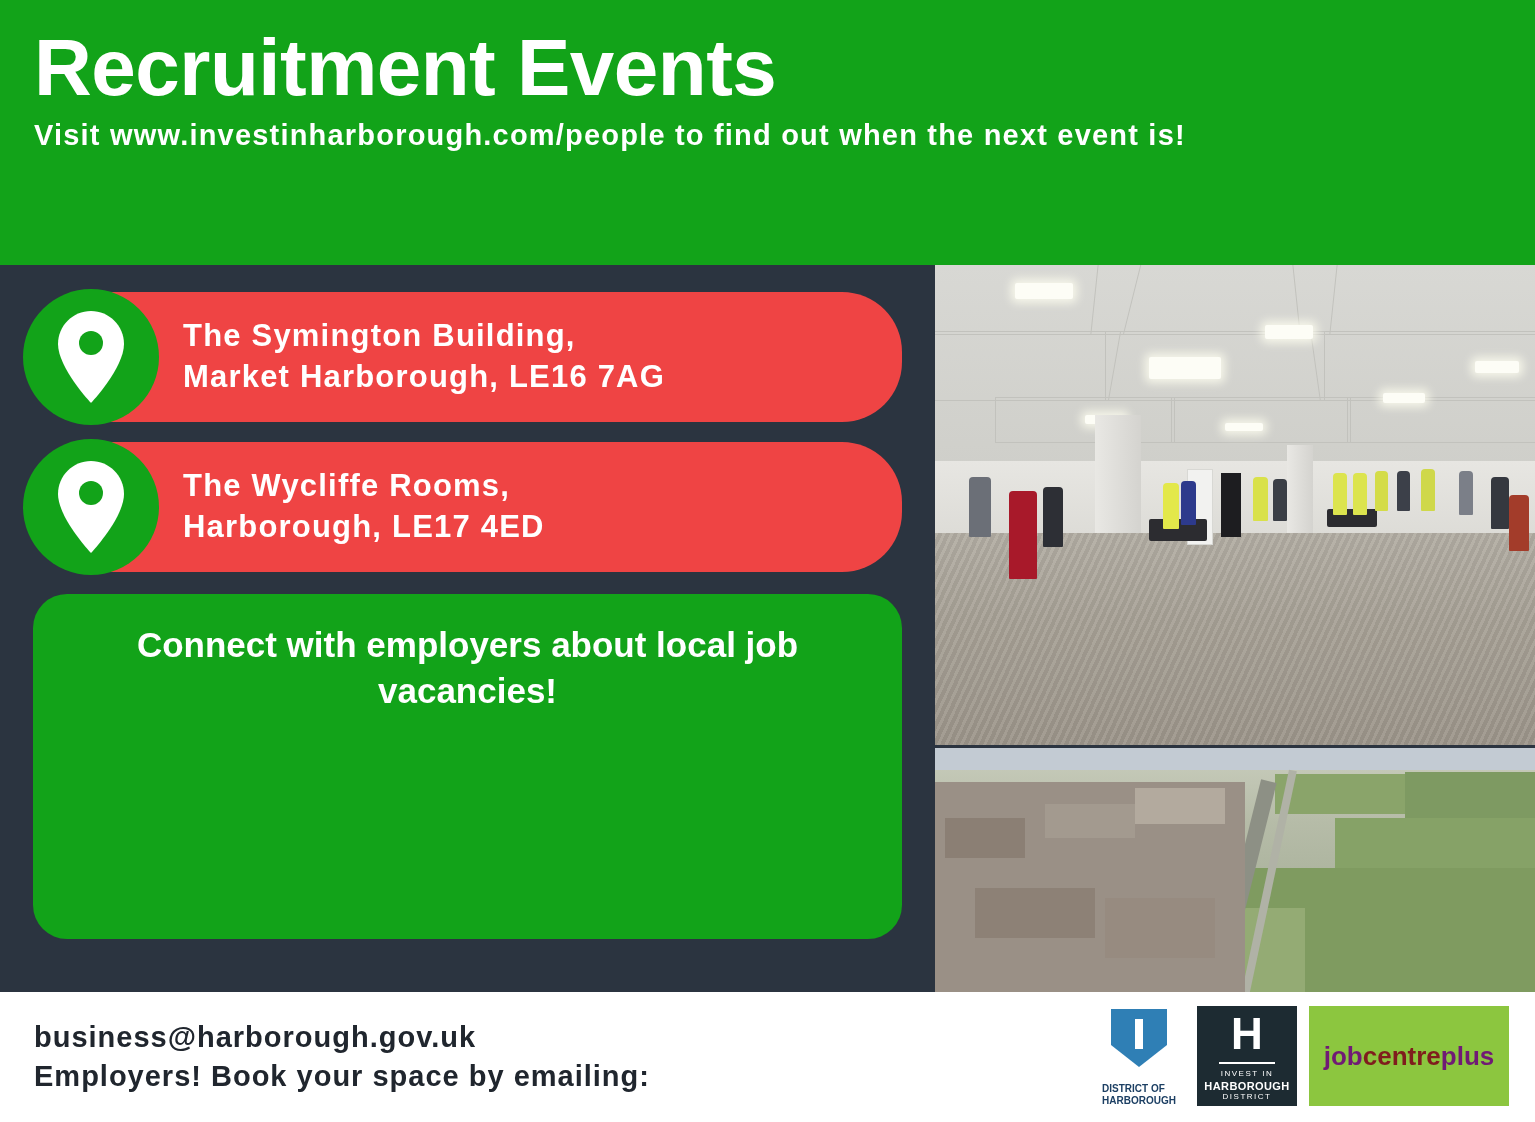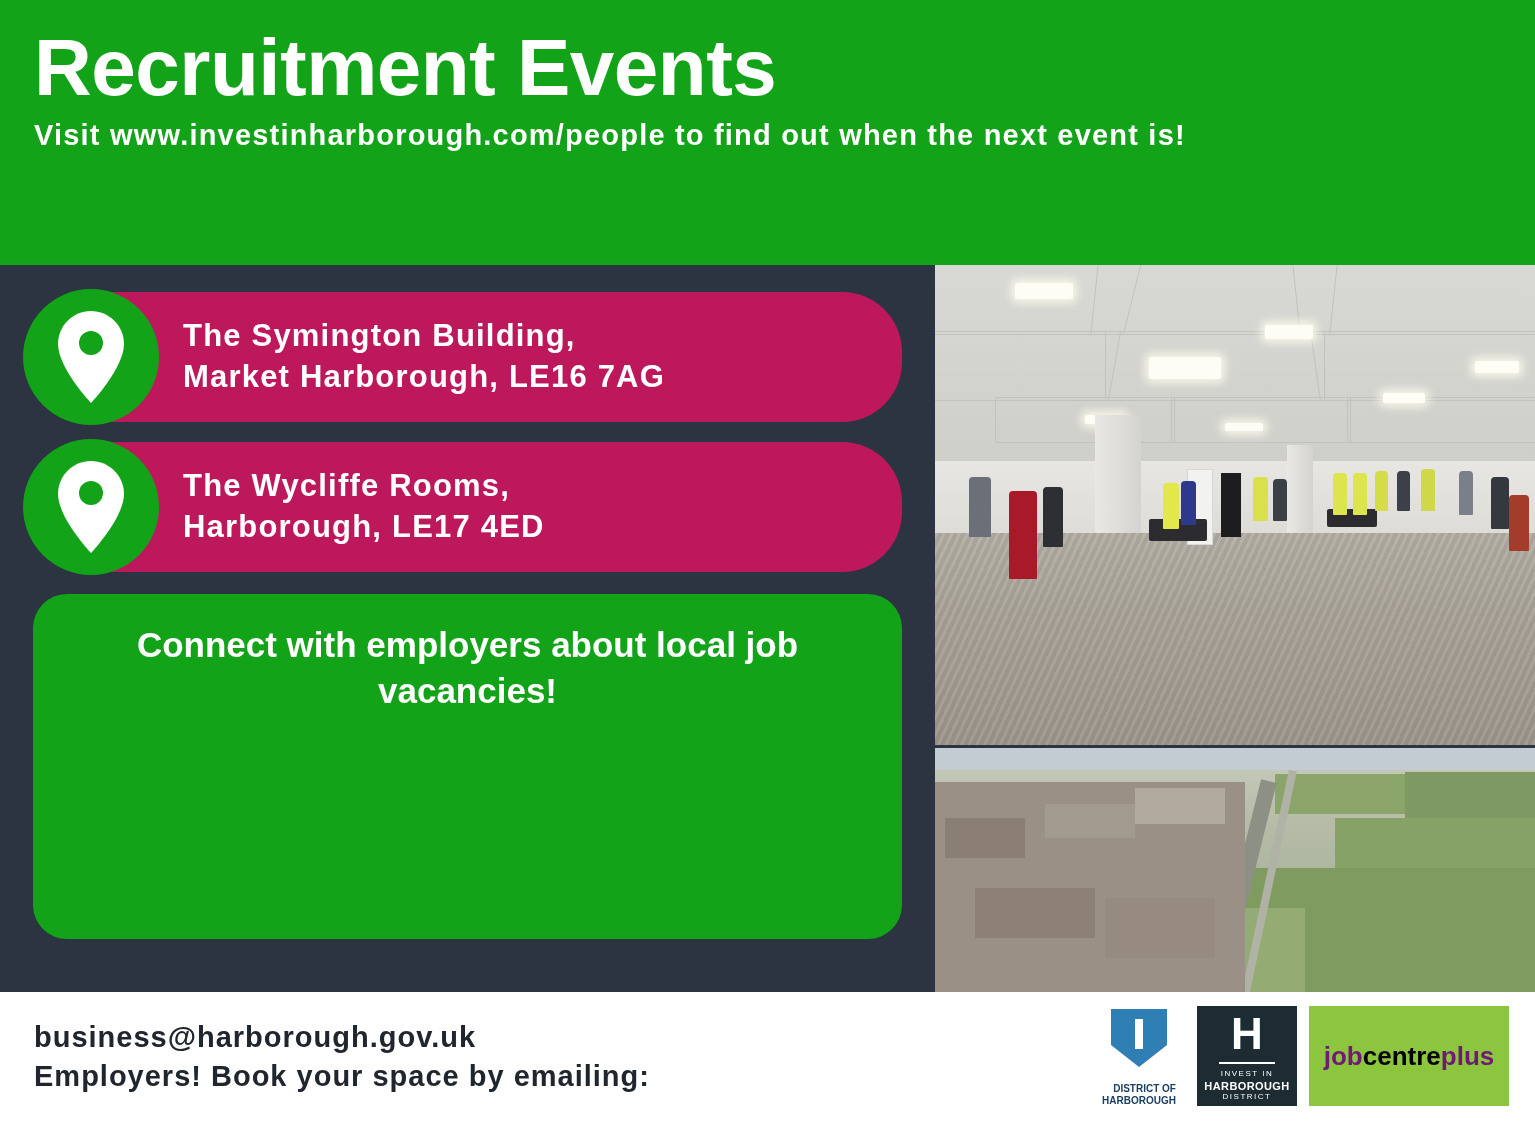--- a/index.html
+++ b/index.html
@@ -54,21 +54,21 @@
   .left-panel {
     position: absolute;
     left: 0; top: 265px;
     width: 935px;
     height: 727px;
     background: #2b3440;
     padding: 27px 33px;
   }
   .loc-card {
     position: relative;
-    background: #be185d;
+    background: #ef4444;
     border-radius: 60px;
     height: 130px;
     margin-bottom: 20px;
     display: flex;
     align-items: center;
     padding-left: 150px;
   }
   .pin-circle {
     position: absolute;
     left: -10px;
@@ -198,41 +198,41 @@
   }
   .logo-dh .crest {
     width:56px;height:58px;background:#2f7fb5;
     clip-path: polygon(0 0,100% 0,100% 62%,50% 100%,0 62%);
     position:relative;
   }
   .logo-dh .crest:after{
     content:""; position:absolute; left:24px; top:10px; width:8px;height:30px;background:#fff;
   }
   .logo-dh .dh-text{
-    font-size:10px;font-weight:bold;color:#1c3f63;text-align:right;line-height:1.15;margin-top:16px;
+    font-size:10px;font-weight:bold;color:#1c3f63;text-align:left;line-height:1.15;margin-top:16px;
   }
   .logo-iih {
     width: 100px; height: 100px;
     background:#1d2b32;
     color:#fff; display:flex; flex-direction:column; align-items:center; justify-content:center;
   }
   .logo-iih .h {
     font-size:44px;font-weight:bold;line-height:1;color:#fff;
   }
   .logo-iih .rule{width:56px;height:2px;background:#ffffff;margin:6px 0 5px 0;}
   .logo-iih .t1{font-size:8px;letter-spacing:1.5px;}
   .logo-iih .t2{font-size:11px;font-weight:bold;letter-spacing:0.4px;margin-top:2px;}
   .logo-jcp {
     width: 200px; height: 100px;
     background:#8cc63f;
     display:flex; align-items:center; justify-content:center;
   }
   .logo-jcp .txt{ font-size:26px; font-weight:bold; }
   .logo-jcp .b{color:#701a75;}
-  .logo-jcp .r{color:#000000;}
+  .logo-jcp .r{color:#7f1d1d;}
 </style>
 </head>
 <body>
 
 <div class="poster">
 
   <div class="header">
     <div class="header-title">Recruitment Events</div>
     <div class="header-visit">Visit www.investinharborough.com/people to find out when the next event is!</div>
   </div>

